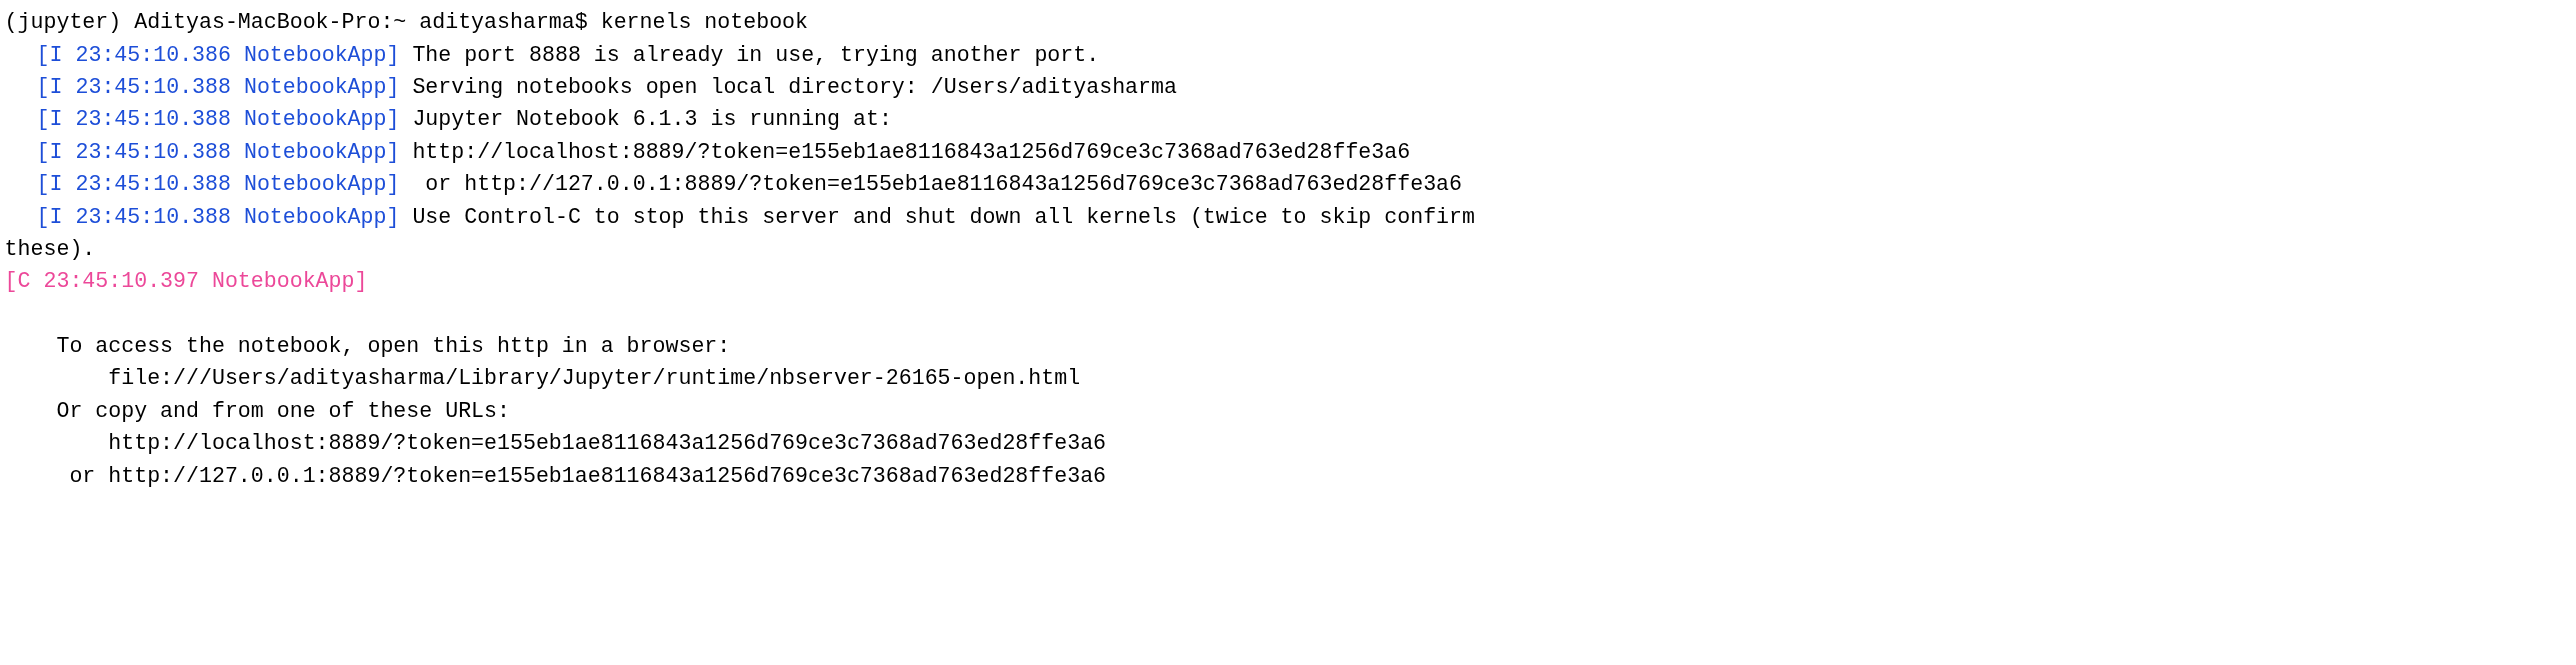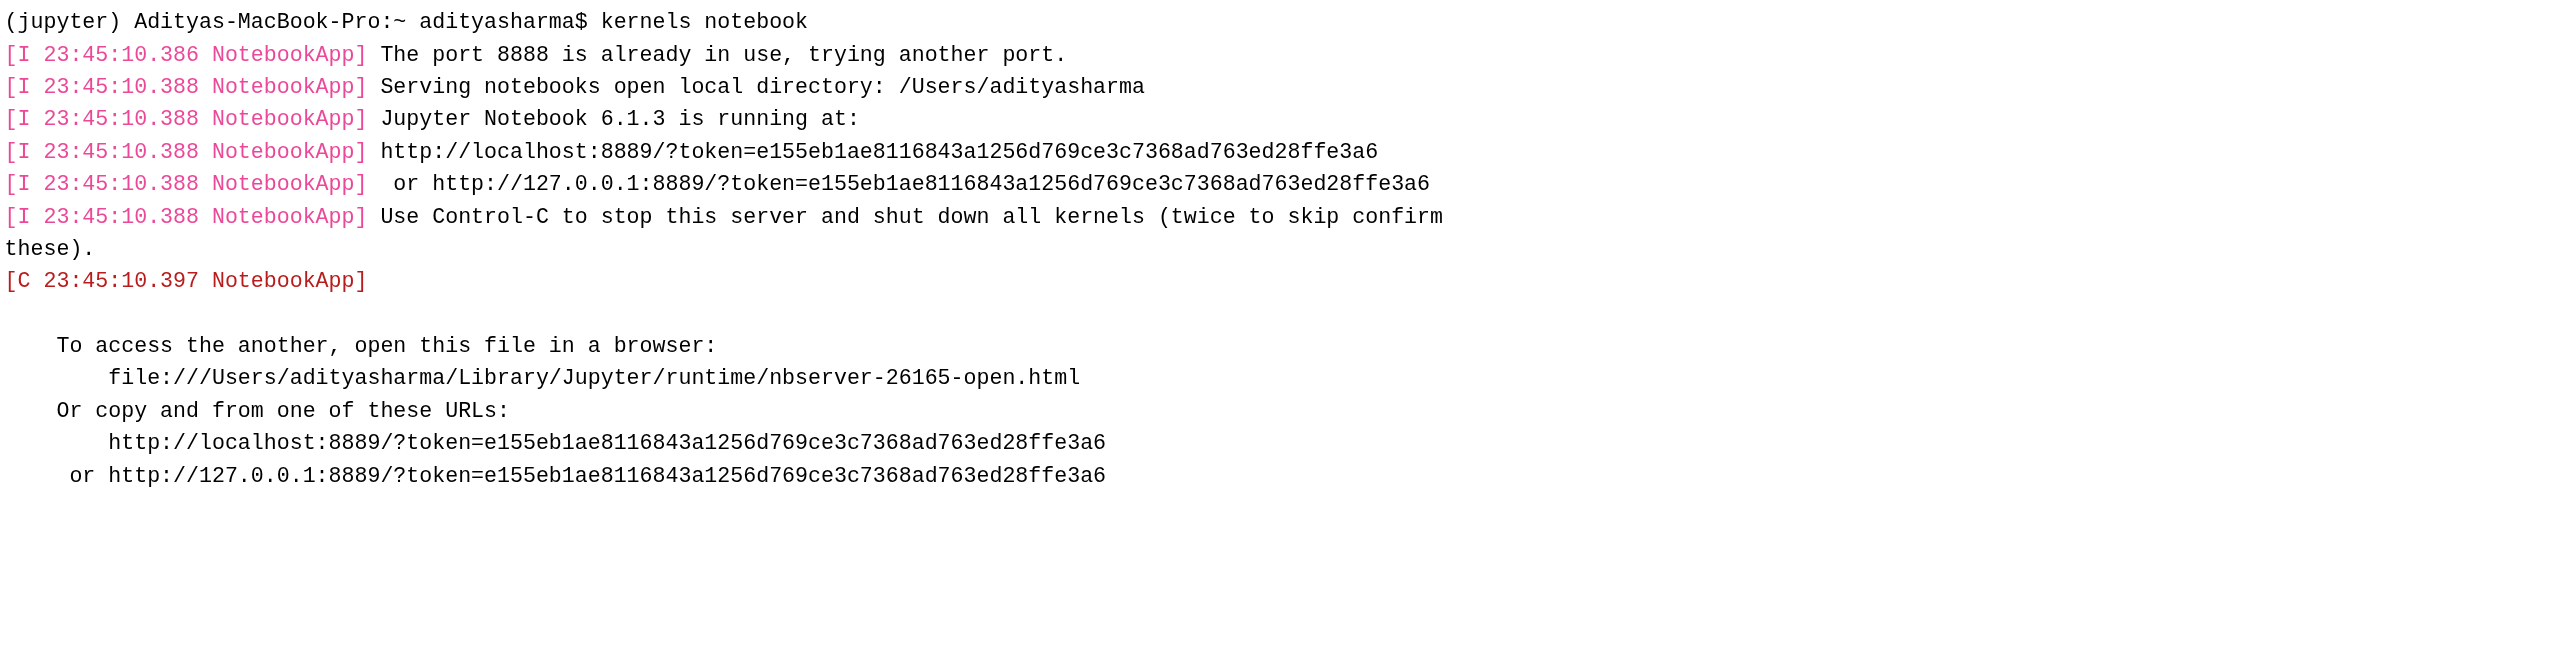--- a/index.html
+++ b/index.html
@@ -12,34 +12,34 @@
   }
   .terminal {
     font-family: "SF Mono", "Menlo", "Consolas", "Liberation Mono", monospace;
     font-size: 21.6px;
     line-height: 1.5;
     white-space: pre;
     color: #000000;
     padding: 6.2px 4.6px;
     letter-spacing: 0px;
   }
-  .green { color: #ec4899; }
-  .black { color: #b91c1c; text-align: center; }
+  .green { color: #1d4ed8; margin-left: 32px; }
+  .black { color: #ec4899; text-align: center; }
 </style>
 </head>
 <body>
 
 <div class="terminal"><span>(jupyter) Adityas-MacBook-Pro:~ adityasharma$ </span><span>kernels notebook</span>
 <span class="green">[I 23:45:10.386 NotebookApp]</span><span> The port 8888 is already in use, trying another port.</span>
 <span class="green">[I 23:45:10.388 NotebookApp]</span><span> Serving notebooks open local directory: /Users/adityasharma</span>
 <span class="green">[I 23:45:10.388 NotebookApp]</span><span> Jupyter Notebook 6.1.3 is running at:</span>
 <span class="green">[I 23:45:10.388 NotebookApp]</span><span> http://localhost:8889/?token=e155eb1ae8116843a1256d769ce3c7368ad763ed28ffe3a6</span>
 <span class="green">[I 23:45:10.388 NotebookApp]</span><span>  or http://127.0.0.1:8889/?token=e155eb1ae8116843a1256d769ce3c7368ad763ed28ffe3a6</span>
 <span class="green">[I 23:45:10.388 NotebookApp]</span><span> Use Control-C to stop this server and shut down all kernels (twice to skip confirm</span>
 <span>these).</span>
 <span class="black">[C 23:45:10.397 NotebookApp]</span><span> </span>
 <span></span>
-<span>    To access the another, open this file in a browser:</span>
+<span>    To access the notebook, open this http in a browser:</span>
 <span>        file:///Users/adityasharma/Library/Jupyter/runtime/nbserver-26165-open.html</span>
 <span>    Or copy and from one of these URLs:</span>
 <span>        http://localhost:8889/?token=e155eb1ae8116843a1256d769ce3c7368ad763ed28ffe3a6</span>
 <span>     or http://127.0.0.1:8889/?token=e155eb1ae8116843a1256d769ce3c7368ad763ed28ffe3a6</span></div>
 
 
 </body></html>

